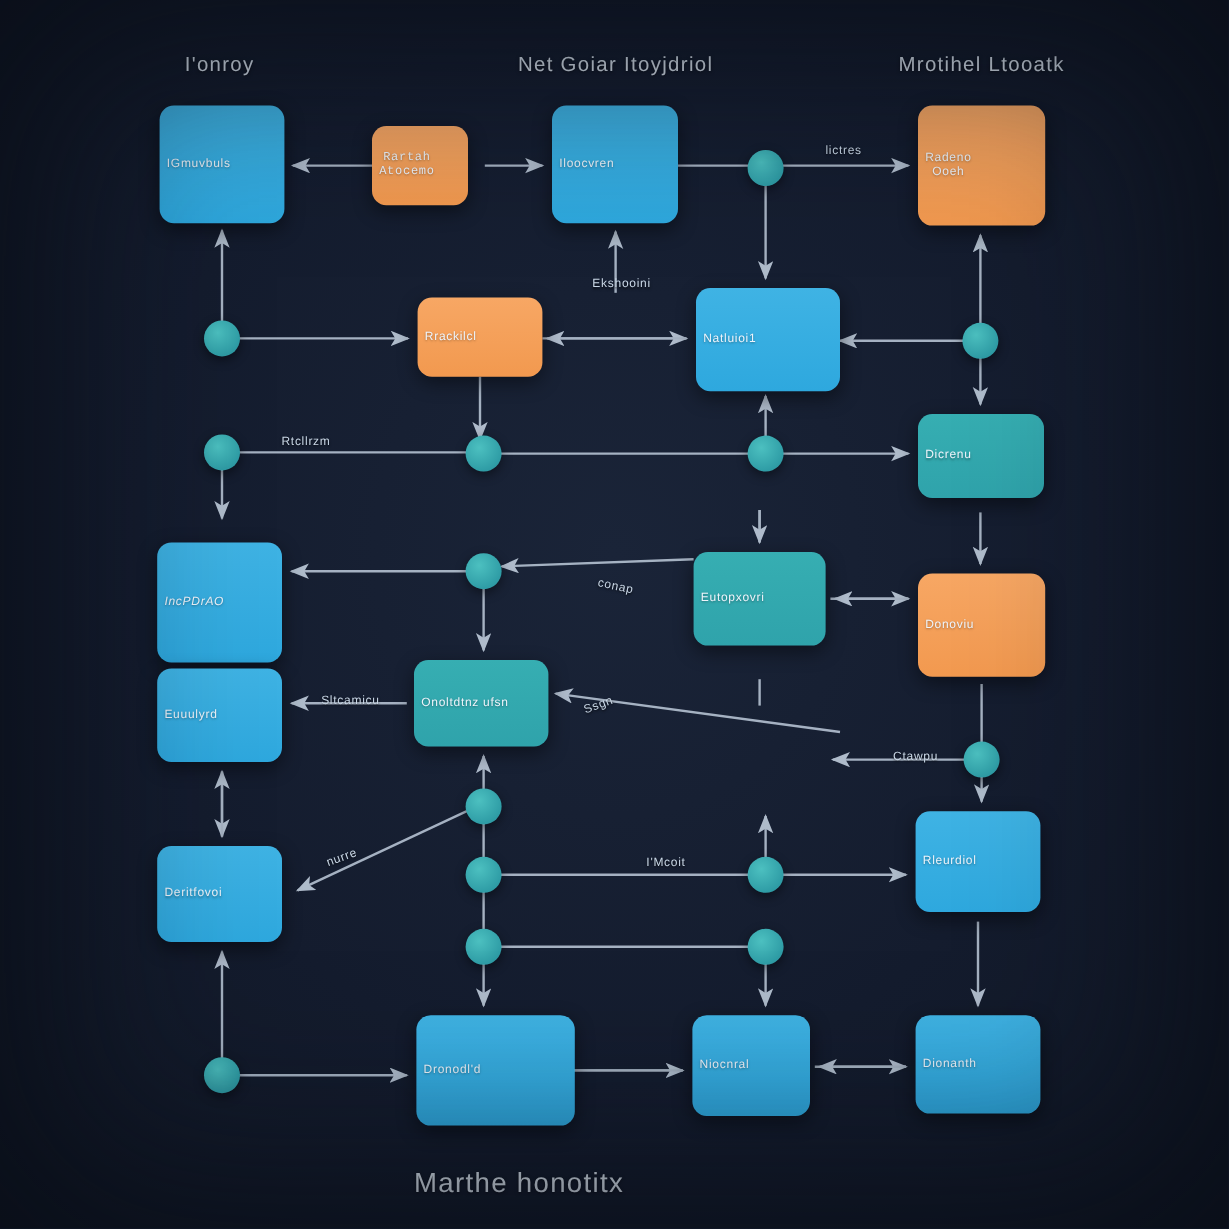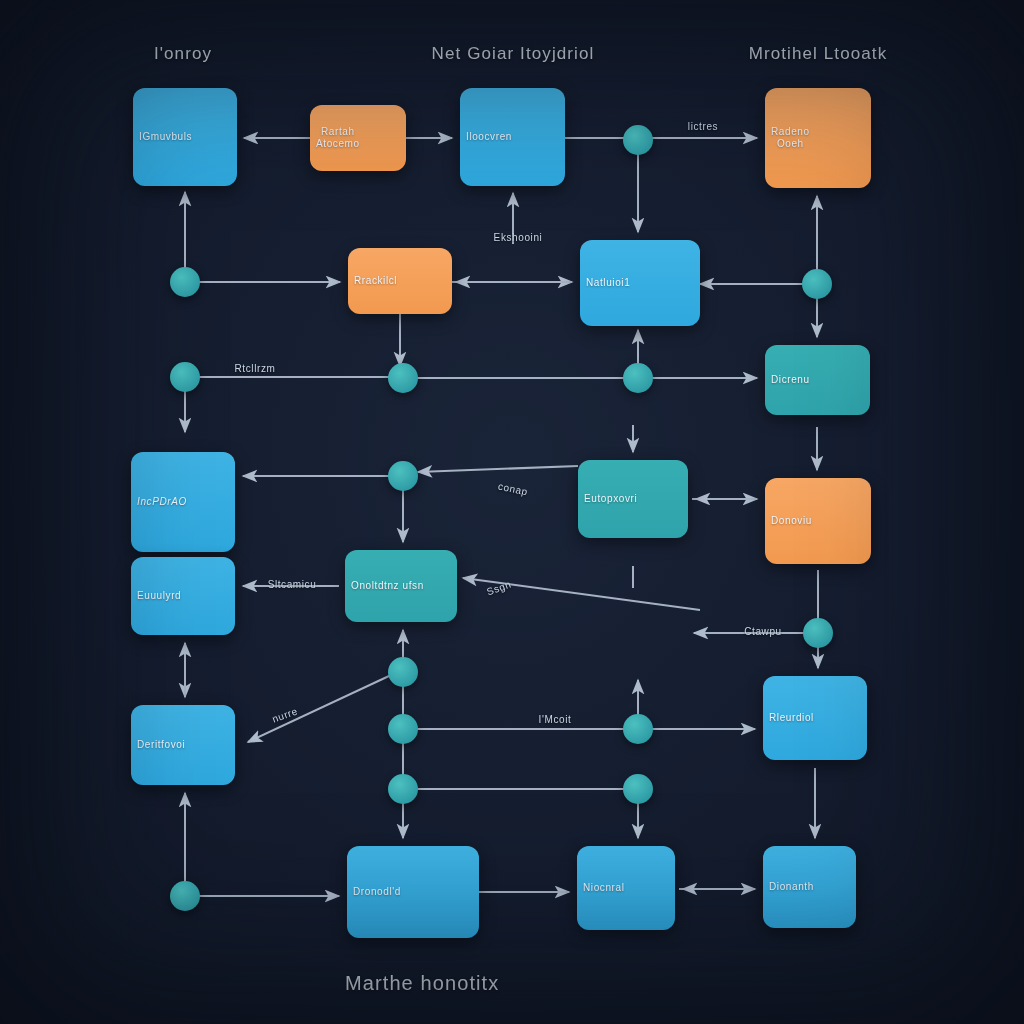--- a/index.html
+++ b/index.html
@@ -59,21 +59,21 @@
     color: #dfe9f4;
     font-size: 17px;
     letter-spacing: 1.1px;
     white-space: nowrap;
     transform: translateX(-50%);
     text-shadow: 0 1px 3px rgba(0,0,0,0.6);
   }
   .caption {
     position: absolute;
     color: #e2ecf6;
-    font-size: 20px;
+    font-size: 23px;
     letter-spacing: 1.1px;
     white-space: nowrap;
     text-shadow: 0 1px 3px rgba(0,0,0,0.6);
   }
   .edge-label {
     position: absolute;
     color: #c9d7e6;
     font-size: 10px;
     letter-spacing: 0.6px;
     white-space: nowrap;
@@ -159,21 +159,21 @@
     </g>
   </svg>
 
   <div class="col-header" style="left:183px; top:44px;">I'onroy</div>
   <div class="col-header" style="left:513px; top:44px;">Net Goiar Itoyjdriol</div>
   <div class="col-header" style="left:818px; top:44px;">Mrotihel Ltooatk</div>
 
   <div class="node blue" style="left:133px; top:88px;  width:104px; height:98px;">
       <span>IGmuvbuls</span>
     </div>
-  <div class="node orange" style="left:310px; top:105px; width:96px;  height:66px; white-space:pre-line;"><span style="white-space:pre-line;">Rartah
+  <div class="node orange" style="left:310px; top:105px; width:80px;  height:66px; white-space:pre-line;font-family:Liberation Mono, monospace;"><span style="white-space:pre-line;">Rartah
 Atocemo</span></div>
   <div class="node blue" style="left:460px; top:88px;  width:105px; height:98px;">
       <span>Iloocvren</span>
     </div>
   <div class="node orange" style="left:765px; top:88px;  width:106px; height:100px;">
       <span style="white-space:pre-line;">Radeno
 Ooeh</span>
     </div>
   <div class="node orange" style="left:348px; top:248px; width:104px; height:66px;">
       <span>Rrackilcl</span>
@@ -204,21 +204,21 @@
     </div>
   <div class="node blue" style="left:763px; top:676px; width:104px; height:84px;">
       <span>Rleurdiol</span>
     </div>
   <div class="node blue" style="left:347px; top:846px; width:132px; height:92px;">
       <span>Dronodl'd</span>
     </div>
   <div class="node blue" style="left:577px; top:846px; width:98px;  height:84px;">
       <span>Niocnral</span>
     </div>
-  <div class="node blue" style="left:763px; top:846px; width:93px; height:82px;">
+  <div class="node blue" style="left:763px; top:846px; width:104px; height:82px;">
       <span>Dionanth</span>
     </div>
 
   <div class="junction" style="left:185px; top:282px;"></div>
   <div class="junction" style="left:185px; top:377px;"></div>
   <div class="junction" style="left:185px; top:896px;"></div>
   <div class="junction" style="left:403px; top:378px;"></div>
   <div class="junction" style="left:403px; top:476px;"></div>
   <div class="junction" style="left:403px; top:672px;"></div>
   <div class="junction" style="left:403px; top:729px;"></div>

